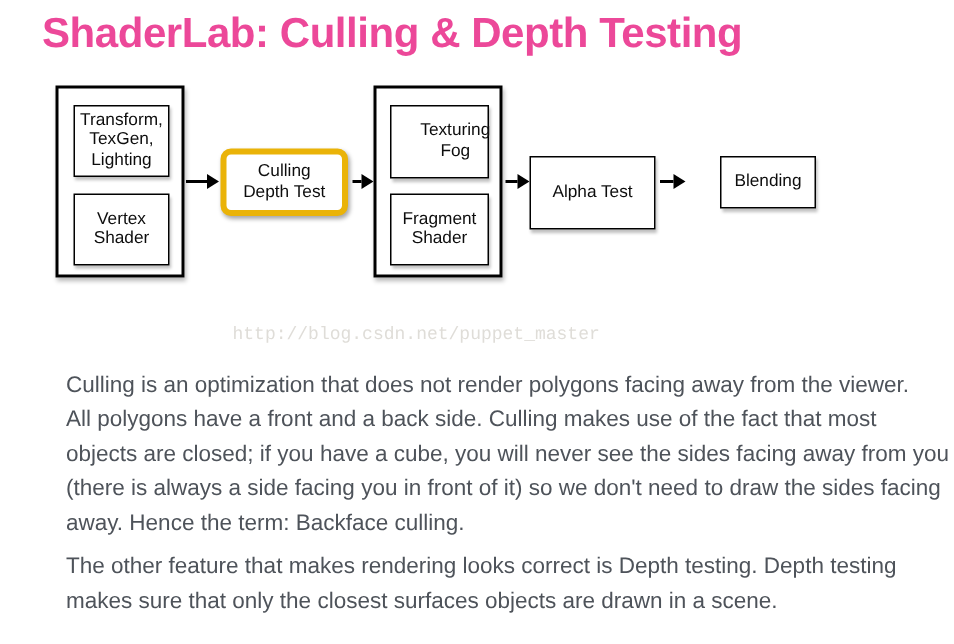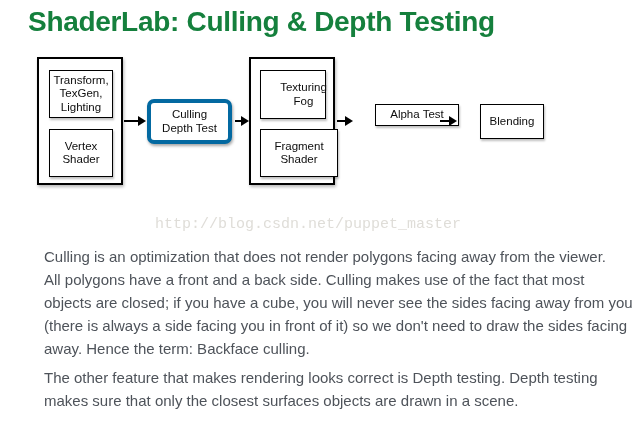--- a/index.html
+++ b/index.html
@@ -7,21 +7,21 @@
   .page {
     position:relative;
     width:636px; height:429px;
     background:#ffffff;
     overflow:hidden;
     font-family:"Liberation Sans", sans-serif;
   }
   .title {
     position:absolute; left:28px; top:4px;
     font-size:28px; font-weight:700; letter-spacing:-0.3px;
-    color:#15803d; line-height:1.3;
+    color:#ec4899; line-height:1.3;
     white-space:nowrap;
   }
   
   .diagram { position:absolute; left:0; top:57px; width:636px; height:140px; }
   .diagram .group {
     position:absolute; top:0; height:128px;
     border:2px solid #000; background:#fff;
     box-shadow:1px 2px 3px rgba(0,0,0,0.28);
   }
   .g1 { left:37px;  width:86px;padding-left:40px; }
@@ -29,43 +29,43 @@
   .node {
     position:absolute; display:flex; align-items:center; justify-content:center;
     text-align:center; white-space:pre-line;
     font-size:11.5px; line-height:13.5px; color:#0d0d0d;
     border:1.5px solid #000; background:#fff;
     box-shadow:1px 2px 2px rgba(0,0,0,0.25);
   }
   .n-transform { left:10px; top:11px; width:64px; height:48px; }
   .n-vertex    { left:10px; top:70px; width:64px; height:48px; }
   .n-tex       { left:9px;  top:11px; width:66px; height:49px;padding-left:21px; }
-  .n-frag      { left:9px;  top:70px; width:78px; height:48px; }
+  .n-frag      { left:9px;  top:70px; width:66px; height:48px; }
   .thick {
     left:147px; top:42px; width:85px; height:45px;
-    border:4px solid #0369a1; border-radius:7px;
+    border:4px solid #eab308; border-radius:7px;
     box-shadow:1px 2px 3px rgba(0,0,0,0.35);
   }
-  .alpha { left:353px; top:47px; width:84px; height:22px;margin-left:22px; }
+  .alpha { left:353px; top:47px; width:84px; height:49px; }
   .blend { left:480px; top:47px; width:64px; height:35px; }
   .arrow { position:absolute; top:63px; height:2px; background:#000; }
   .arrow::after {
     content:""; position:absolute; right:-8px; top:-4px;
     border-left:8px solid #000;
     border-top:5px solid transparent; border-bottom:5px solid transparent;
   }
   .a1 { left:124px; width:14px; }
   .a2 { left:235px; width:6px;  }
   .a3 { left:337px; width:8px;  }
   .a4 { left:440px; width:9px;  }
   
   .watermark {
     position:absolute; left:155px; top:216px;
     font-family:"Liberation Mono", monospace;
-    font-size:15px; color:#dfddd8; white-space:nowrap;
+    font-size:12px; color:#dfddd8; white-space:nowrap;
   }
   
   .para {
     position:absolute; left:28px; width:600px;
     font-size:15px; line-height:23px; color:#4e535a;margin-left:16px;
   }
   .p1 { top:245px; }
   .p2 { top:366px; }
   .tline { white-space:nowrap; }
 </style>

